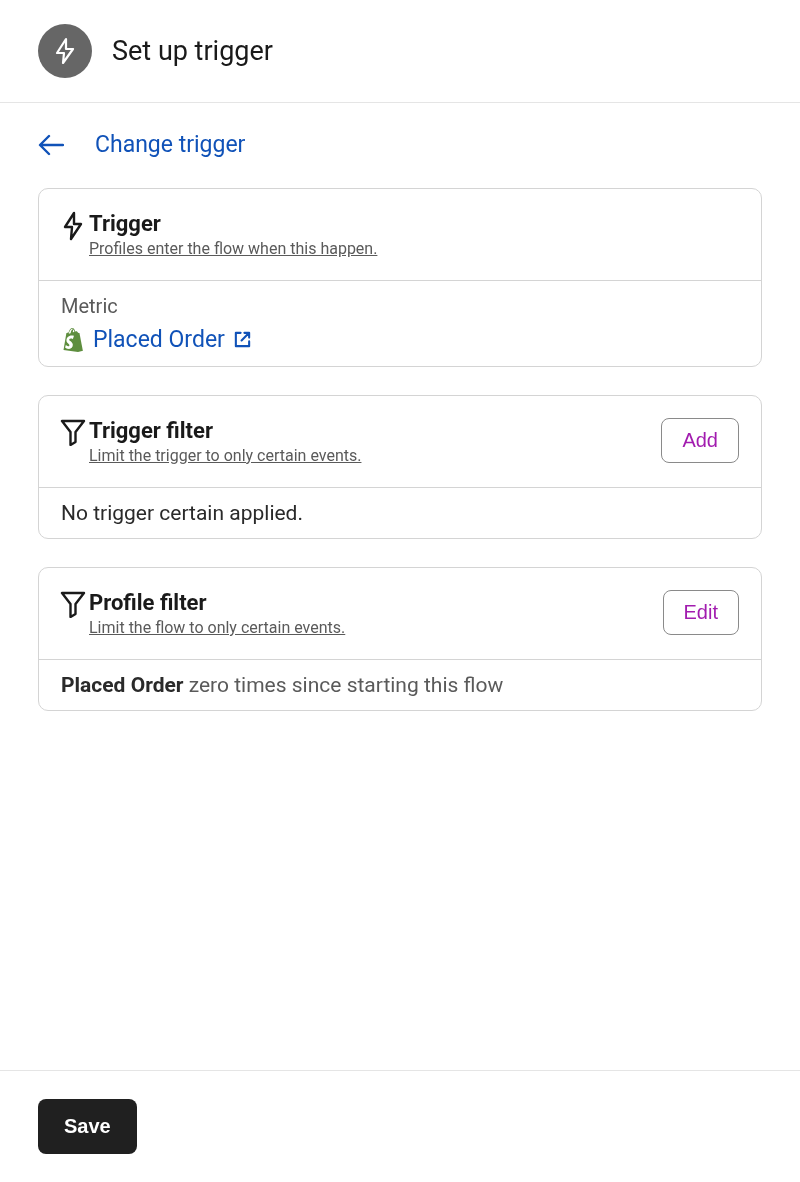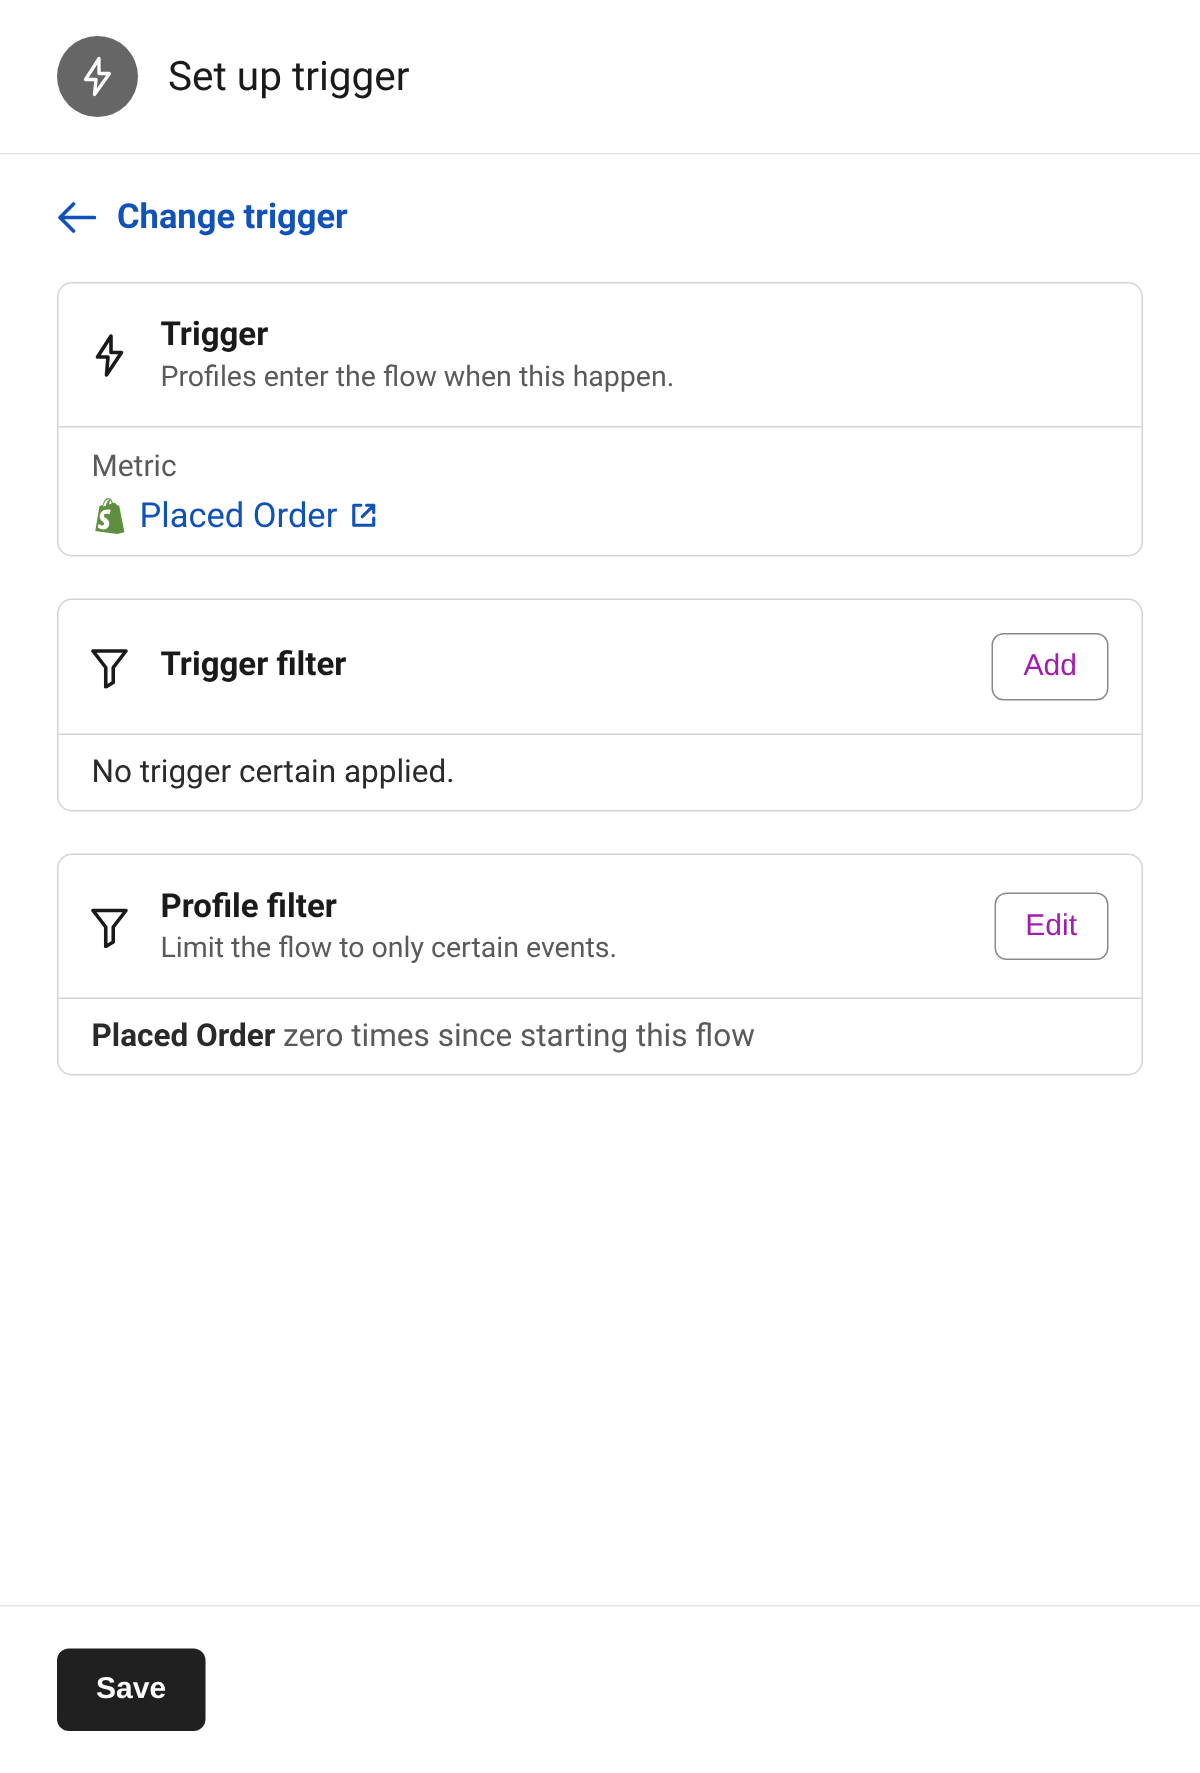--- a/index.html
+++ b/index.html
@@ -38,58 +38,58 @@
       font-weight: 400;
       color: #1a1a1a;
     }
     .content {
       flex: 1;
       padding: 28px 38px 20px 38px;
     }
     .change-trigger {
       display: flex;
       align-items: center;
-      gap: 14px;
+      gap: 31px;
       color: #1052b8;
       font-size: 23px;
-      font-weight: 700;
+      font-weight: 400;
       cursor: pointer;
       margin-bottom: 30px;
     }
     .card {
       border: 1px solid #d4d4d4;
       border-radius: 10px;
       margin-bottom: 28px;
       overflow: hidden;
     }
     .card-header {
       display: flex;
-      align-items: center;
+      align-items: flex-start;
       padding: 22px 22px 22px 18px;
-      gap: 18px;
     }
     .card-icon {
       width: 32px;
       display: flex;
       align-items: center;
       justify-content: center;
       flex-shrink: 0;
     }
     .card-titles {
       flex: 1;
     }
     .card-title {
       font-size: 22px;
       font-weight: 700;
       color: #1a1a1a;
       margin-bottom: 3px;
     }
     .card-subtitle {
-      font-size: 19px;
+      font-size: 16px;
       color: #5a5a5a;
+      text-decoration: underline;
     }
     .card-body {
       border-top: 1px solid #d4d4d4;
       padding: 13px 22px;
     }
     .metric-label {
       font-size: 20px;
       color: #5a5a5a;
       margin-bottom: 8px;
     }
@@ -195,20 +195,21 @@
 
   <div class="card">
     <div class="card-header">
       <div class="card-icon">
         <svg width="26" height="28" viewBox="0 0 26 28" fill="none">
           <path d="M2 3 H24 L15.5 14 V24 L10.5 27 V14 Z" stroke="#1a1a1a" stroke-width="2.4" stroke-linejoin="round" fill="none"></path>
         </svg>
       </div>
       <div class="card-titles">
         <div class="card-title">Trigger filter</div>
+        <div class="card-subtitle">Limit the trigger to only certain events.</div>
       </div>
       <button class="btn-outline">Add</button>
     </div>
     <div class="card-body">
       <span class="body-text">No trigger certain applied.</span>
     </div>
   </div>
 
   <div class="card">
     <div class="card-header">

